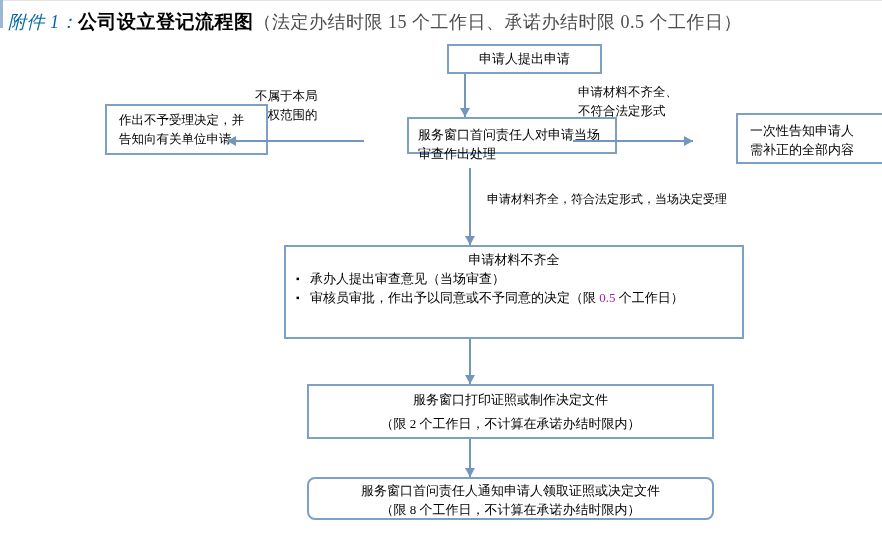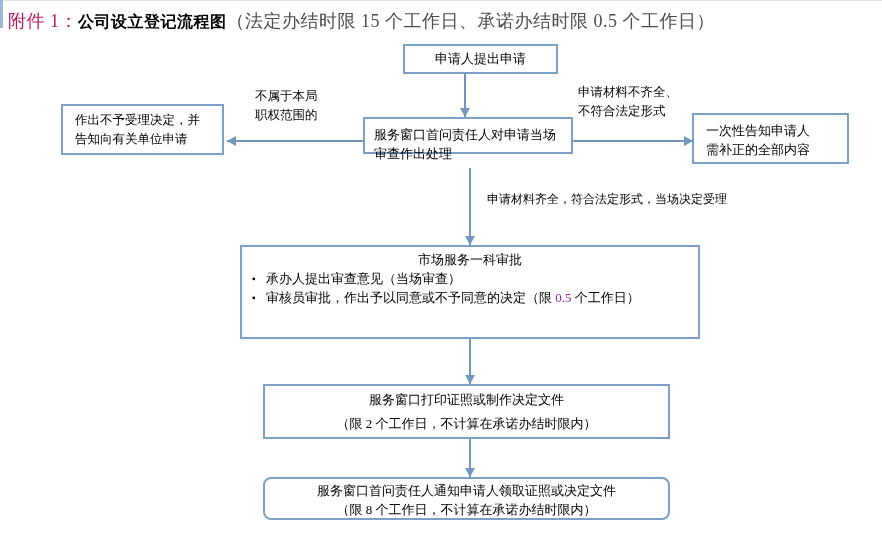--- a/index.html
+++ b/index.html
@@ -1,26 +1,26 @@
 <!DOCTYPE html>
 <html><head>
 <meta charset="utf-8">
 <style>
   html,body{margin:0;padding:0;background:#fff;}
   body{width:882px;height:556px;position:relative;overflow:hidden;
        font-family:"Liberation Serif","DejaVu Serif",serif;color:#000;}
   .abs{position:absolute;}
   
   .title{left:8px;top:9px;white-space:nowrap;font-size:18px;letter-spacing:0.5px;}
-  .title .prefix{font-weight:normal;color:#be185d;}
-  .title .main{font-weight:bold;color:#000;font-size:16px;}
+  .title .prefix{font-weight:normal;color:#0369a1;font-style:italic;}
+  .title .main{font-weight:bold;color:#000;font-size:19px;}
   .title .paren{color:#4d4d4d;}
   
   .node{border:2px solid #7da0c6;background:#fff;box-sizing:border-box;
-        font-size:13px;line-height:19px;}
+        font-size:13px;line-height:19px;margin-left:44px;}
   .center-text{text-align:center;}
   
   .lbl{font-size:12.5px;line-height:19px;white-space:nowrap;}
   
   .varrow{width:2px;background:#7296bc;}
   .varrow::after{content:"";position:absolute;bottom:0;left:-4px;width:0;height:0;
         border-left:5px solid transparent;border-right:5px solid transparent;
         border-top:9px solid #7296bc;}
   .harrow{height:2px;background:#7296bc;}
   .harrow.head-left::before{content:"";position:absolute;left:0;top:-4px;width:0;height:0;
@@ -77,21 +77,21 @@
 <div class="abs harrow head-left" style="left:227px;top:140px;width:137px;"></div>
 <div class="abs harrow head-right" style="left:573px;top:140px;width:120px;"></div>
 
 <div class="abs lbl" style="left:487px;top:190px;font-size:12px;">
   <span>申请材料齐全，符合法定形式，当场决定受理</span>
 </div>
 
 <div class="abs varrow" style="left:469px;top:168px;height:77px;"></div>
 
 <div class="abs node" style="left:240px;top:245px;width:460px;height:94px;padding-top:3px;">
-  <div class="center-text">市场服务一科审批</div>
+  <div class="center-text">申请材料不齐全</div>
   <div style="padding-left:10px;">
     <span class="bullet">▪</span><span>承办人提出审查意见（当场审查）</span>
   </div>
   <div style="padding-left:10px;">
     <span class="bullet">▪</span><span>审核员审批，作出予以同意或不予同意的决定（限 </span><span class="red">0.5</span><span> 个工作日）</span>
   </div>
 </div>
 
 <div class="abs varrow" style="left:469px;top:339px;height:45px;"></div>
 

